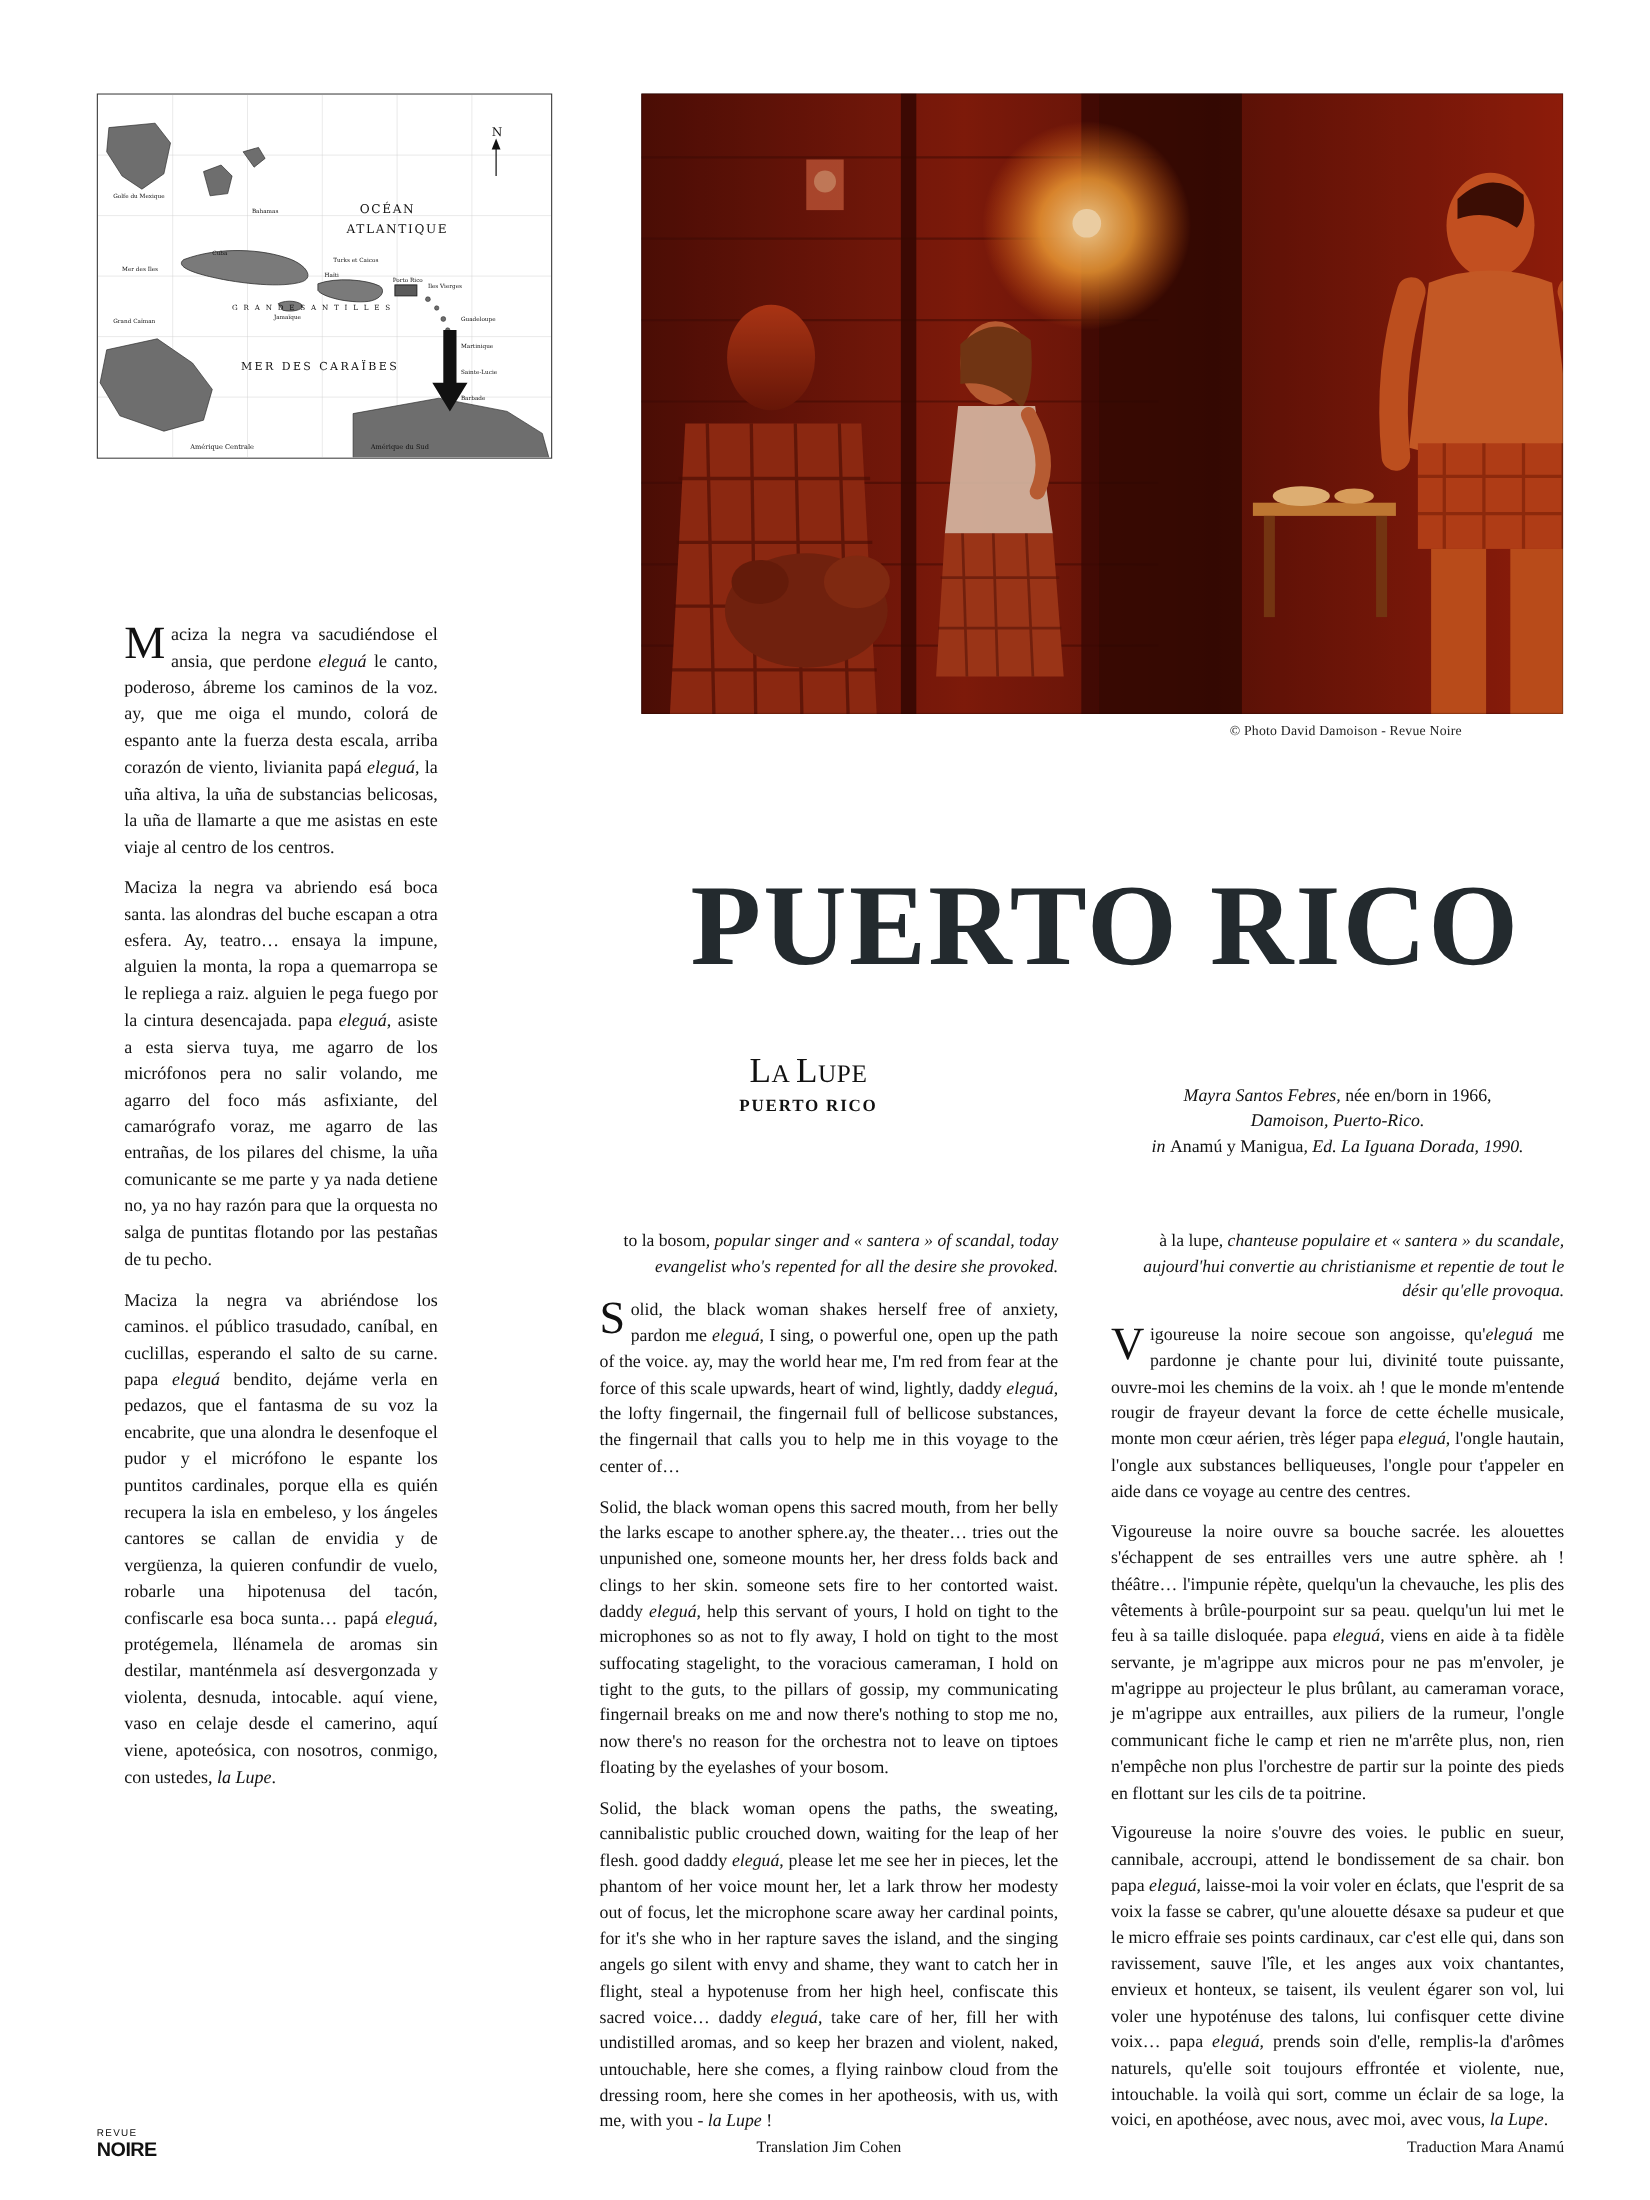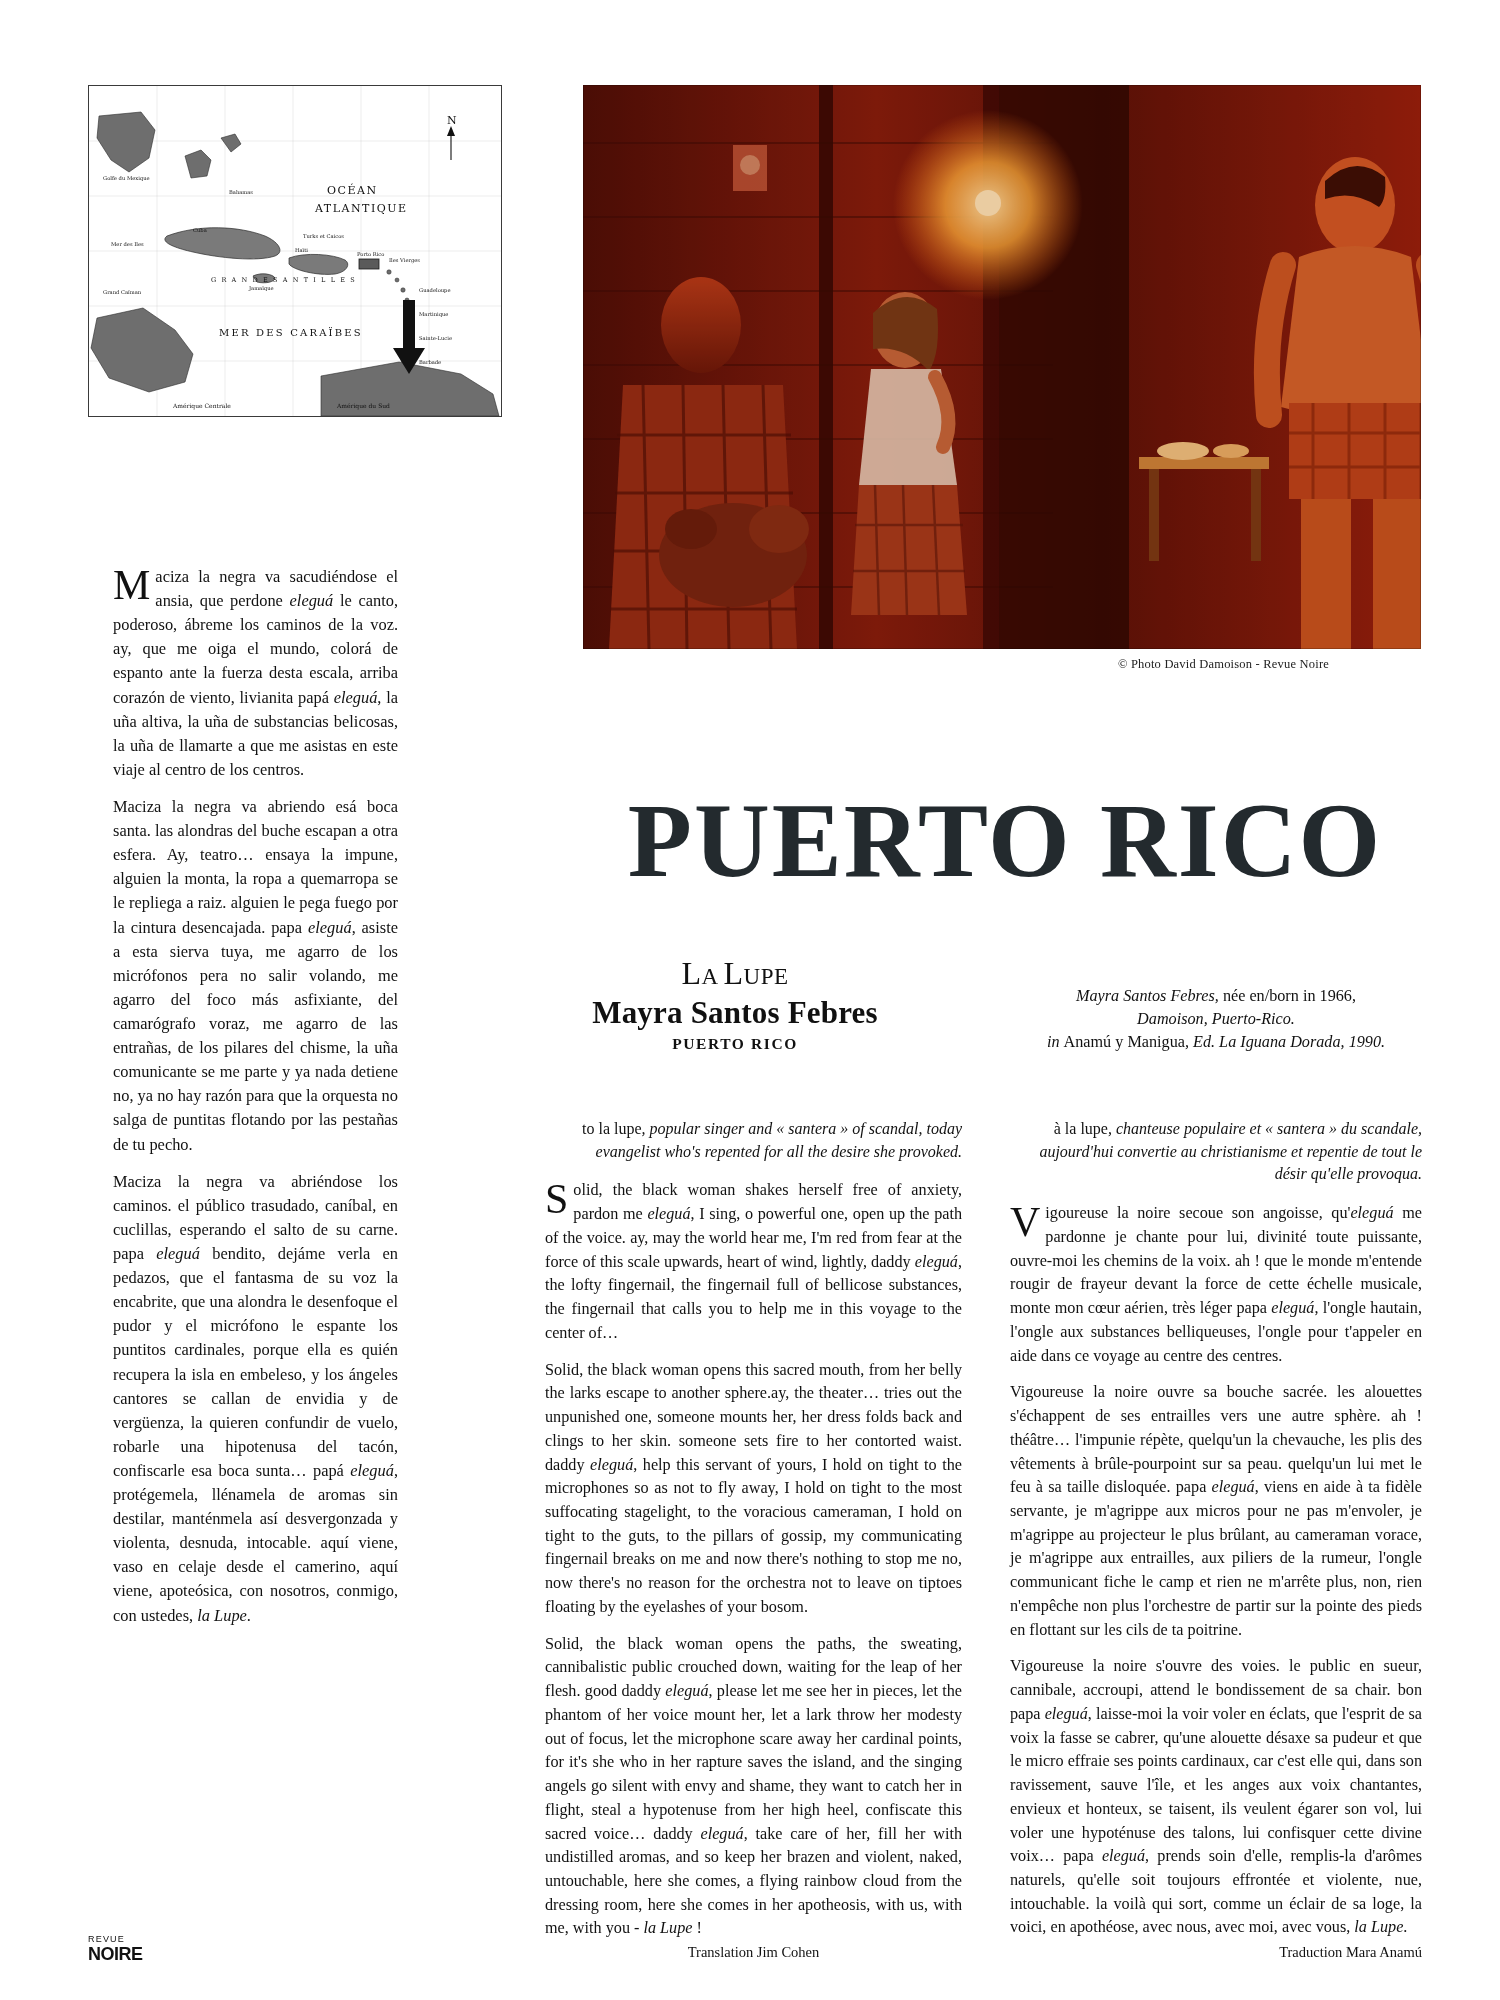--- a/index.html
+++ b/index.html
@@ -415,41 +415,40 @@
   </div>
   <figcaption id="photo-credit">© Photo David Damoison - Revue Noire</figcaption>
 </figure>
 
 <h1 id="puerto-rico-title">PUERTO RICO</h1>
 
 <div id="center-head">
   <div id="la-lupe-kicker">
     <span>L</span><span class="sc">A </span><span>L</span><span class="sc">UPE</span>
   </div>
-  <div id="author-name">Mayra Santos Febres</div>
   <div id="author-country">PUERTO RICO</div>
 </div>
 
 <div id="bio-note">
   <span>Mayra Santos Febres, </span><span class="rom">née en/born in 1966,</span><br>
   <span>Damoison, Puerto-Rico.</span><br>
   <span>in </span><span class="rom">Anamú y Manigua</span><span>, Ed. La Iguana Dorada, 1990.</span>
 </div>
 
 <div id="col-spanish">
   <div class="body-es">
     <p><span class="dropcap">M</span><span>aciza la negra va sacudiéndose el ansia, que perdone </span><em>eleguá</em><span> le canto, poderoso, ábreme los caminos de la voz. ay, que me oiga el mundo, colorá de espanto ante la fuerza desta escala, arriba corazón de viento, livianita papá </span><em>eleguá</em><span>, la uña altiva, la uña de substancias belicosas, la uña de llamarte a que me asistas en este viaje al centro de los centros.</span></p>
     <p><span>Maciza la negra va abriendo esá boca santa. las alondras del buche escapan a otra esfera. Ay, teatro… ensaya la impune, alguien la monta, la ropa a quemarropa se le repliega a raiz. alguien le pega fuego por la cintura desencajada. papa </span><em>eleguá</em><span>, asiste a esta sierva tuya, me agarro de los micrófonos pera no salir volando, me agarro del foco más asfixiante, del camarógrafo voraz, me agarro de las entrañas, de los pilares del chisme, la uña comunicante se me parte y ya nada detiene no, ya no hay razón para que la orquesta no salga de puntitas flotando por las pestañas de tu pecho.</span></p>
     <p><span>Maciza la negra va abriéndose los caminos. el público trasudado, caníbal, en cuclillas, esperando el salto de su carne. papa </span><em>eleguá</em><span> bendito, dejáme verla en pedazos, que el fantasma de su voz la encabrite, que una alondra le desenfoque el pudor y el micrófono le espante los puntitos cardinales, porque ella es quién recupera la isla en embeleso, y los ángeles cantores se callan de envidia y de vergüenza, la quieren confundir de vuelo, robarle una hipotenusa del tacón, confiscarle esa boca sunta… papá </span><em>eleguá</em><span>, protégemela, llénamela de aromas sin destilar, manténmela así desvergonzada y violenta, desnuda, intocable. aquí viene, vaso en celaje desde el camerino, aquí viene, apoteósica, con nosotros, conmigo, con ustedes, </span><em>la Lupe</em><span>.</span></p>
   </div>
 </div>
 
 <div id="col-english">
   <div class="standfirst">
-    <span class="lead-word">to la lupe</span><span>, popular singer and « santera » of scandal, today evangelist who's repented for all the desire she provoked.</span>
+    <span class="lead-word">to la bosom</span><span>, popular singer and « santera » of scandal, today evangelist who's repented for all the desire she provoked.</span>
   </div>
   <div class="body-text">
     <p><span class="dropcap">S</span><span>olid, the black woman shakes herself free of anxiety, pardon me </span><em>eleguá</em><span>, I sing, o powerful one, open up the path of the voice. ay, may the world hear me, I'm red from fear at the force of this scale upwards, heart of wind, lightly, daddy </span><em>eleguá</em><span>, the lofty fingernail, the fingernail full of bellicose substances, the fingernail that calls you to help me in this voyage to the center of…</span></p>
     <p><span>Solid, the black woman opens this sacred mouth, from her belly the larks escape to another sphere.ay, the theater… tries out the unpunished one, someone mounts her, her dress folds back and clings to her skin. someone sets fire to her contorted waist. daddy </span><em>eleguá</em><span>, help this servant of yours, I hold on tight to the microphones so as not to fly away, I hold on tight to the most suffocating stagelight, to the voracious cameraman, I hold on tight to the guts, to the pillars of gossip, my communicating fingernail breaks on me and now there's nothing to stop me no, now there's no reason for the orchestra not to leave on tiptoes floating by the eyelashes of your bosom.</span></p>
     <p><span>Solid, the black woman opens the paths, the sweating, cannibalistic public crouched down, waiting for the leap of her flesh. good daddy </span><em>eleguá</em><span>, please let me see her in pieces, let the phantom of her voice mount her, let a lark throw her modesty out of focus, let the microphone scare away her cardinal points, for it's she who in her rapture saves the island, and the singing angels go silent with envy and shame, they want to catch her in flight, steal a hypotenuse from her high heel, confiscate this sacred voice… daddy </span><em>eleguá</em><span>, take care of her, fill her with undistilled aromas, and so keep her brazen and violent, naked, untouchable, here she comes, a flying rainbow cloud from the dressing room, here she comes in her apotheosis, with us, with me, with you - </span><em>la Lupe</em><span> !</span></p>
   </div>
 </div>
 
 <div id="col-french">
   <div class="standfirst fr">

